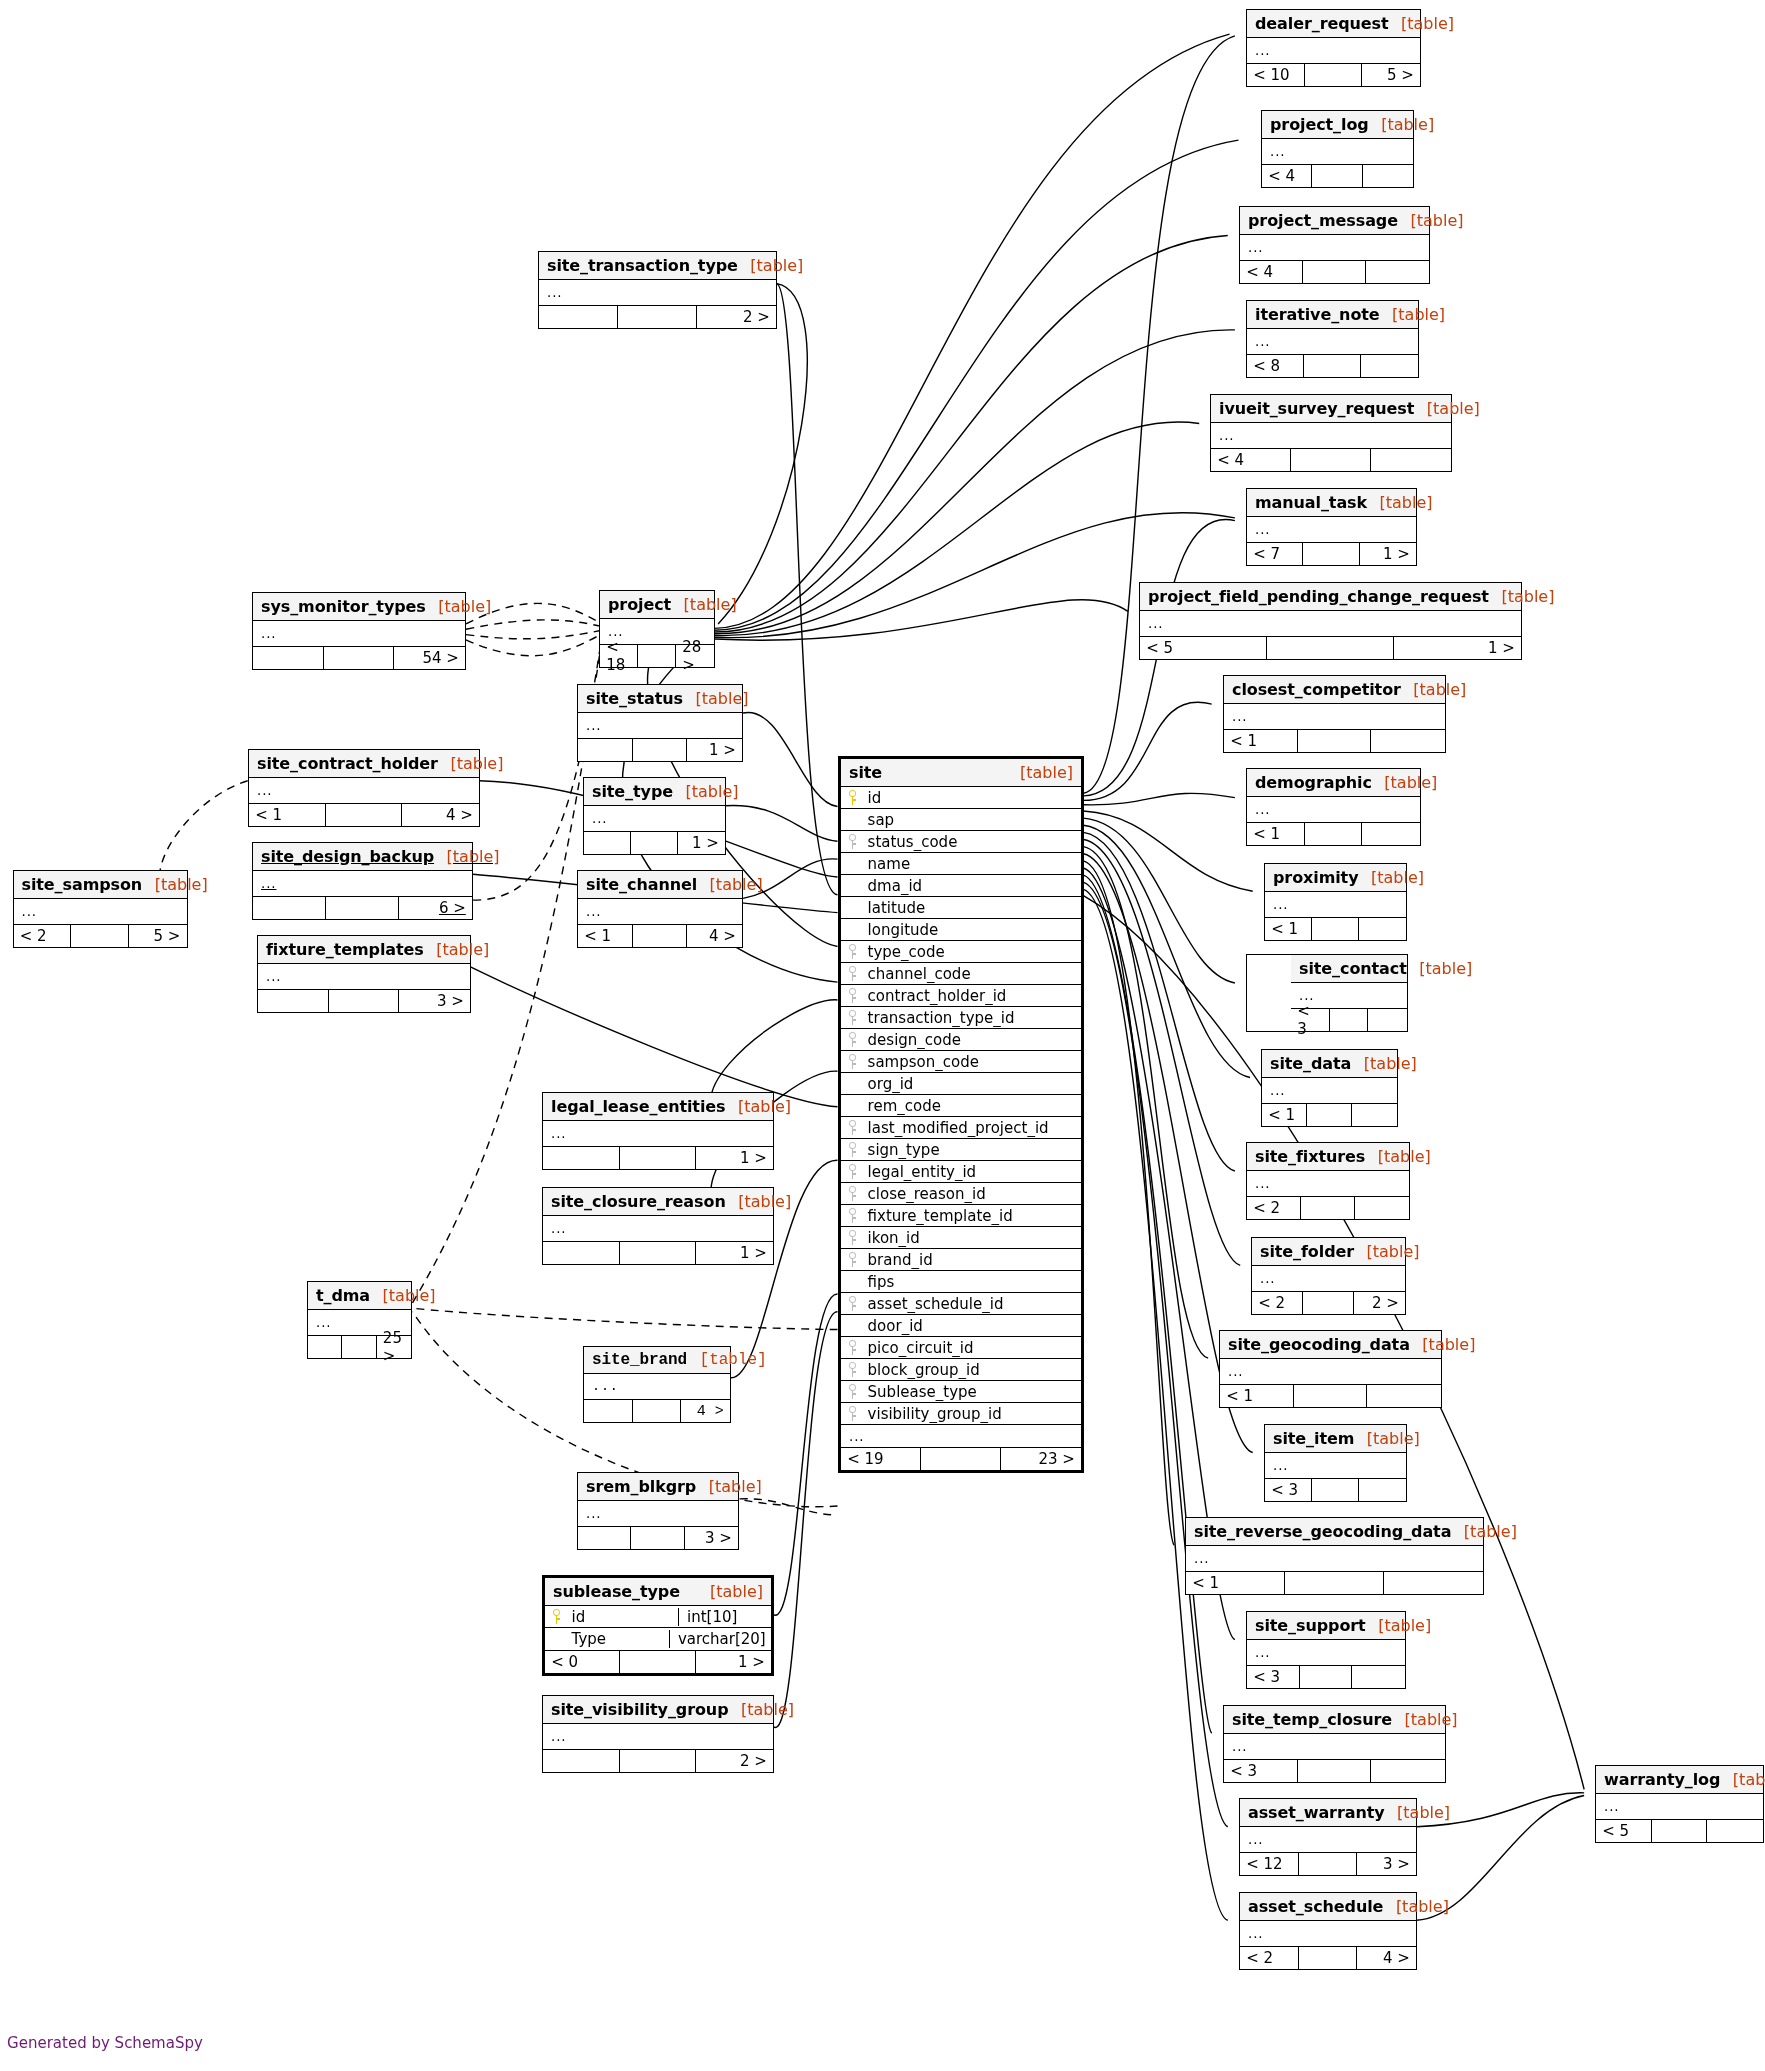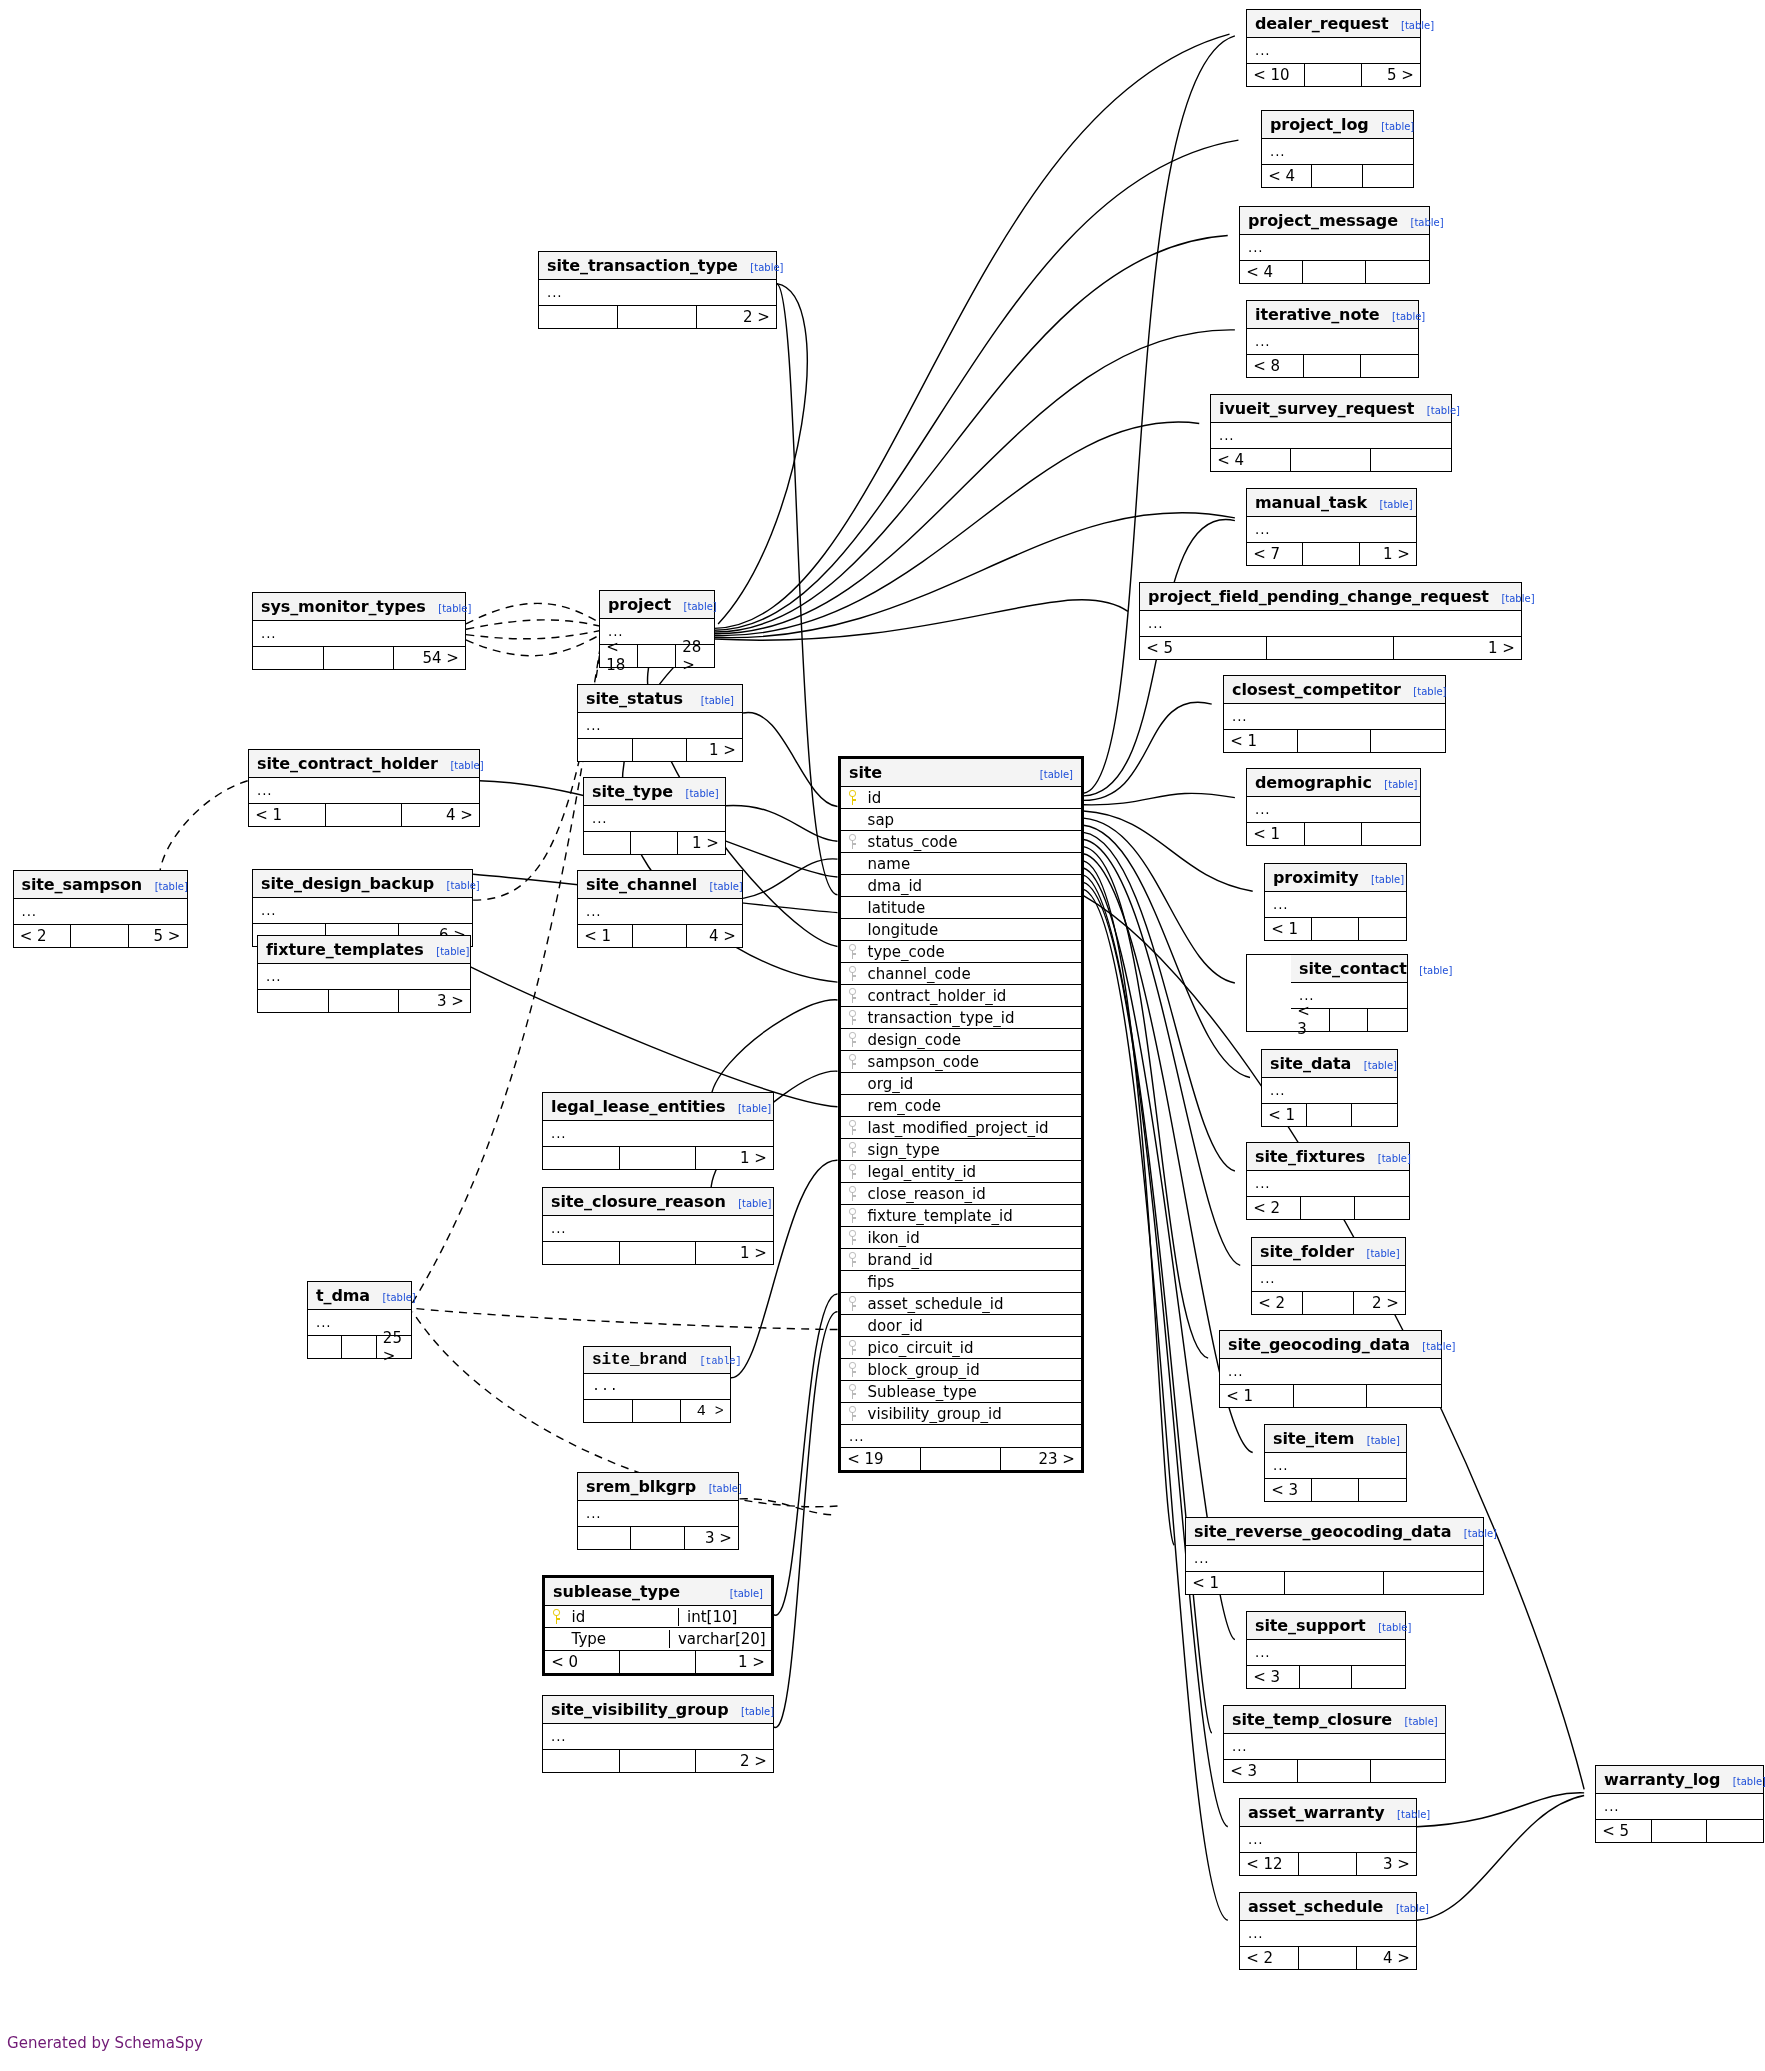--- a/index.html
+++ b/index.html
@@ -25,21 +25,21 @@
 
   .tbl .hdr{
     display:flex;align-items:baseline;justify-content:space-between;
     background:#f4f4f4;
     border-bottom:1.8px solid #000;
     padding:3.6px 8px 4.5px 8px;
     white-space:nowrap;
     gap:12.5px;
   }
   .tbl .hdr .nm{font-weight:bold;font-size:16px;letter-spacing:-0.1px;}
-  .tbl .hdr .kind{font-size:10px;font-weight:normal;color:#1d4ed8;}
+  .tbl .hdr .kind{font-size:16px;font-weight:normal;color:#c2410c;}
 
   
   .rows{display:block;}
   .row{
     display:flex;align-items:center;
     border-bottom:0.9px solid #000;
     height:22px;
     padding:0 0 0 0;
     box-sizing:border-box;
     white-space:nowrap;
@@ -611,21 +611,21 @@
           <div class="row ell">
             <span class="cname">...</span>
           </div>
         </div>
         <div class="foot">
           <div class="l"></div>
           <div></div>
           <div>1 &gt;</div>
         </div>
       </div>
-      <div class="tbl simple" style="left:252px;top:869px;width:221px;">
+      <div class="tbl simple" style="left:252px;top:842px;width:221px;text-decoration:underline;">
         <div class="hdr">
           <span class="nm">site_design_backup</span>
           <span class="kind">[table]</span>
         </div>
         <div class="rows">
           <div class="row ell">
             <span class="cname">...</span>
           </div>
         </div>
         <div class="foot">

